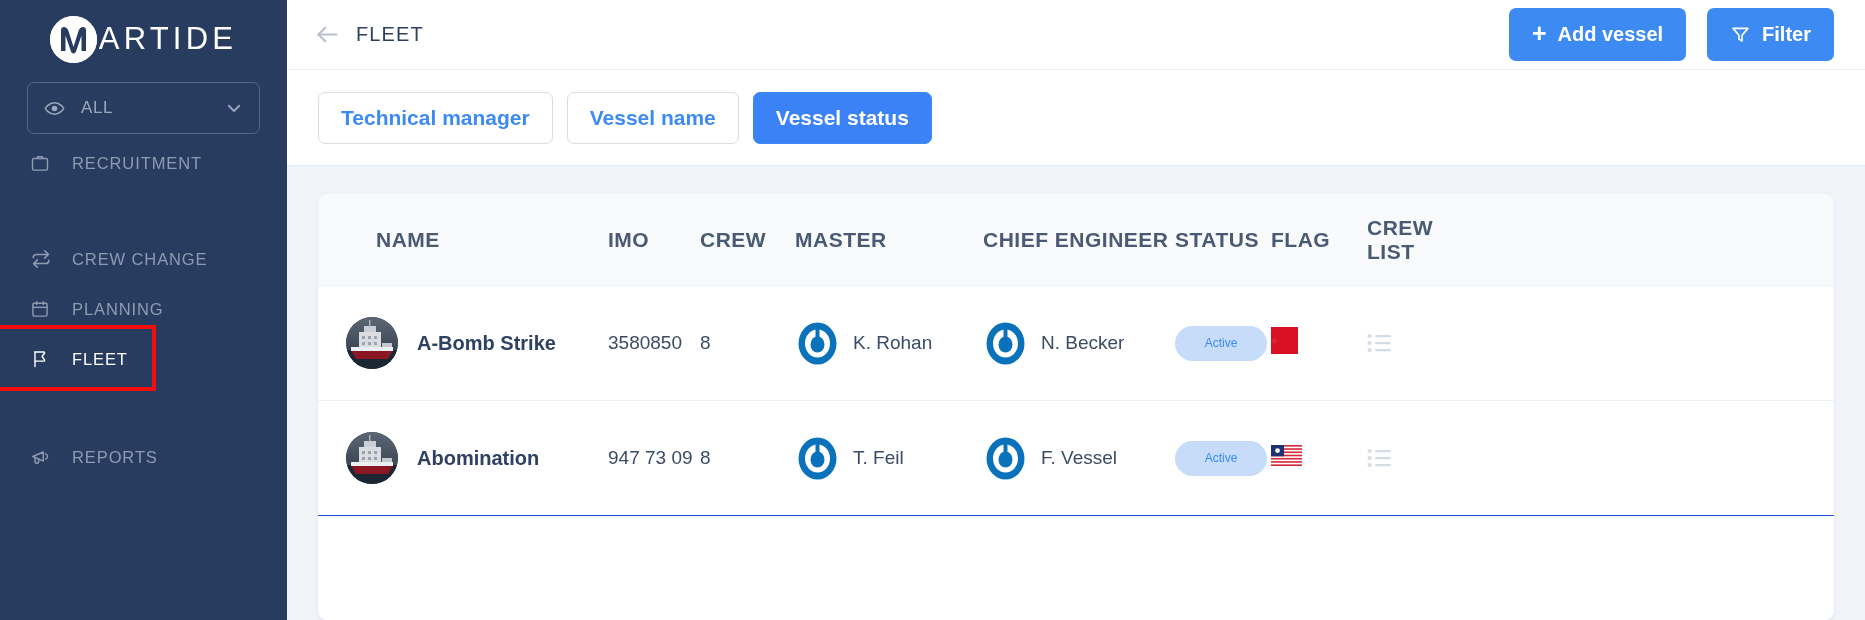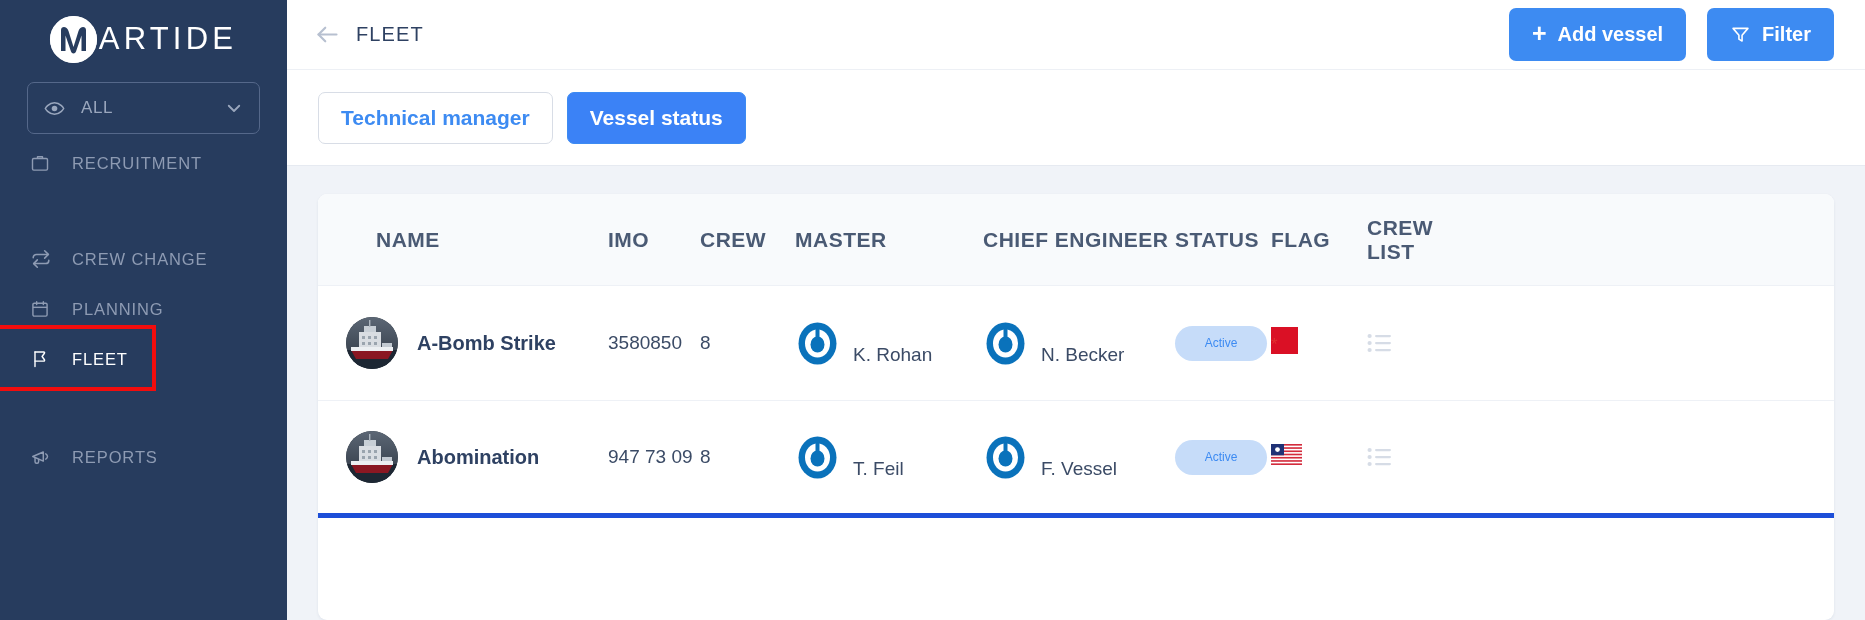--- a/index.html
+++ b/index.html
@@ -178,35 +178,35 @@
   th.c-crewlist .two-line { line-height: 1.12; }
 
   table.fleet tbody td {
     padding: 0;
     height: 115px;
     vertical-align: middle;
     border-bottom: 1px solid #eef1f6;
     color: #2e4162;
     font-size: 19px;
   }
-  tbody tr:last-child td { border-bottom: 5px solid #1d4ed8; }
+  tbody tr:last-child td { border-bottom: 1px solid #1d4ed8; }
   td.name-cell { padding-left: 28px !important; }
   .name-inner { display: flex; align-items: center; gap: 19px; }
   .ship-thumb {
     width: 52px; height: 52px; border-radius: 50%;
     overflow: hidden; flex: 0 0 52px;
     background: #2f3a44;
     position: relative;
   }
   .ship-thumb svg { display: block; }
   .vessel-name { font-weight: bold; font-size: 20px; color: #2e4162; }
   .imo-val { font-size: 19px; color: #3b4b66; white-space: nowrap; }
   .crew-val { font-size: 19px; color: #3b4b66; }
 
-  .person { display: flex; align-items: flex-end; gap: 13px; }
+  .person { display: flex; align-items: center; gap: 13px; }
   .avatar {
     width: 45px; height: 45px; flex: 0 0 45px; border-radius: 50%;
     display:flex; align-items:center; justify-content:center;
   }
   .avatar svg { display:block; }
   .person-name { font-size: 19px; color: #3b4b66; white-space: nowrap; }
 
   .status-pill {
     display: inline-flex; align-items: center; justify-content: center;
     background: #c6dcf9;
@@ -347,20 +347,21 @@
           <svg width="21" height="21" viewBox="0 0 24 24" fill="none" stroke="#ffffff" stroke-width="1.8" stroke-linecap="round" stroke-linejoin="round">
             <polygon points="3.5,5 20.5,5 13.8,12.8 13.8,19.5 10.2,17.3 10.2,12.8"></polygon>
           </svg>
         </span>
         <span>Filter</span>
       </button>
     </header>
 
     <div class="tabsbar">
       <button class="tab">Technical manager</button>
+      <button class="tab">Vessel name</button>
       <button class="tab selected">Vessel status</button>
     </div>
 
     <div class="content-area">
       <div class="card">
         <table class="fleet">
           <thead>
             <tr>
               <th class="c-name">NAME</th>
               <th class="c-imo">IMO</th>

